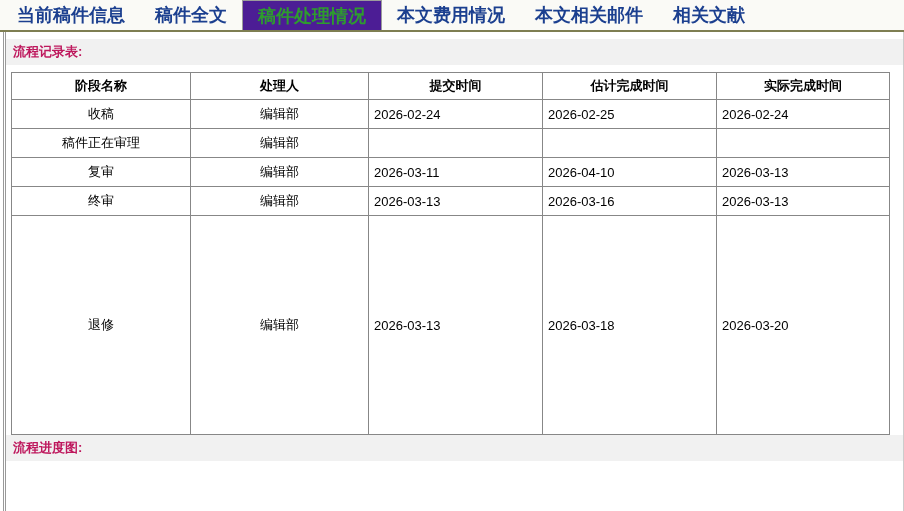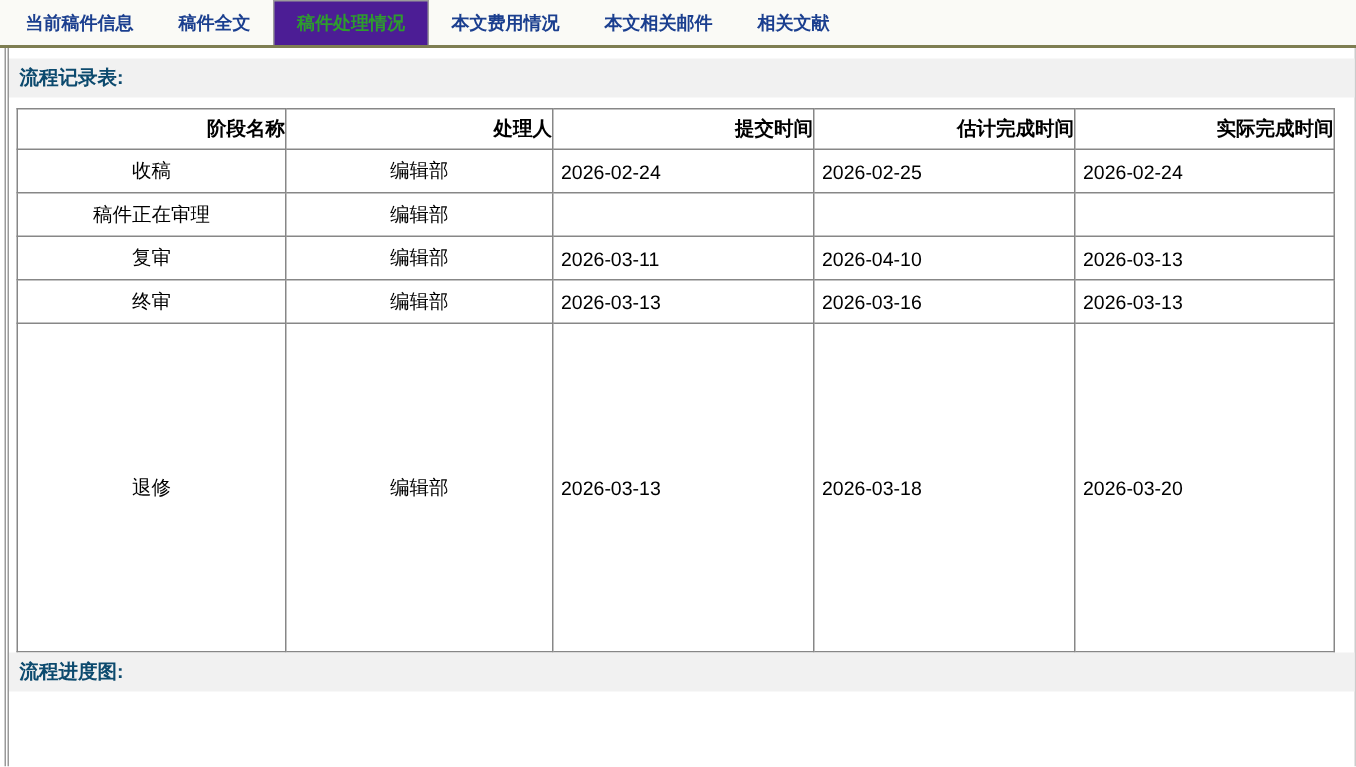--- a/index.html
+++ b/index.html
@@ -8,48 +8,48 @@
     font-family:"Liberation Sans","DejaVu Sans",sans-serif;
     background:#fff; color:#000; position:relative; overflow:hidden;
   }
   
   .tabbar {
     height:30px; background:#fafaf6; display:flex; align-items:stretch;
     padding-left:2px; position:relative;
   }
   .tab {
     display:flex; align-items:center; padding:0 15px;
-    font-size:12px; font-weight:bold; color:#1b3f8f;
+    font-size:18px; font-weight:bold; color:#1b3f8f;
     cursor:pointer; position:relative; white-space:nowrap; text-decoration:none;
   }
   .tab.active {
     color:#2e9c2e; background:#4c1d95;
     border:1px solid #9c9c9c; border-bottom:none; z-index:2;
   }
   .tab-underline { height:2px; background:#7e7e52; width:904px; }
   
   .content {
     position:absolute; top:32px; bottom:0; left:3px; right:0;
     background:#fff; border-left:3px double #999; border-right:1px solid #ccc;
   }
   .band {
     background:#f1f1f1; height:26px; line-height:26px;
-    font-weight:bold; font-size:13px; padding-left:7px; color:#0c4a6e;
+    font-weight:bold; font-size:13px; padding-left:7px; color:#be185d;
   }
   .band.first { margin-top:7px; }
   
   table.flow {
     border-collapse:collapse; margin:7px 0 0 5px; width:878px;
     table-layout:fixed; background:#fff;
   }
   table.flow th, table.flow td {
     border:1px solid #878787; font-size:13px; color:#000;
     vertical-align:middle; overflow:hidden;
   }
-  table.flow th { font-weight:bold; height:27px; text-align:right; }
+  table.flow th { font-weight:bold; height:27px; text-align:center; }
   table.flow td { height:29px; }
   td.c-stage, td.c-handler { text-align:center; }
   td.c-date { text-align:left; padding-left:5px; }
   tr.tall td { height:219px; }
 </style>
 </head>
 <body>
 
 <div class="tabbar">
   <a class="tab">当前稿件信息</a>

